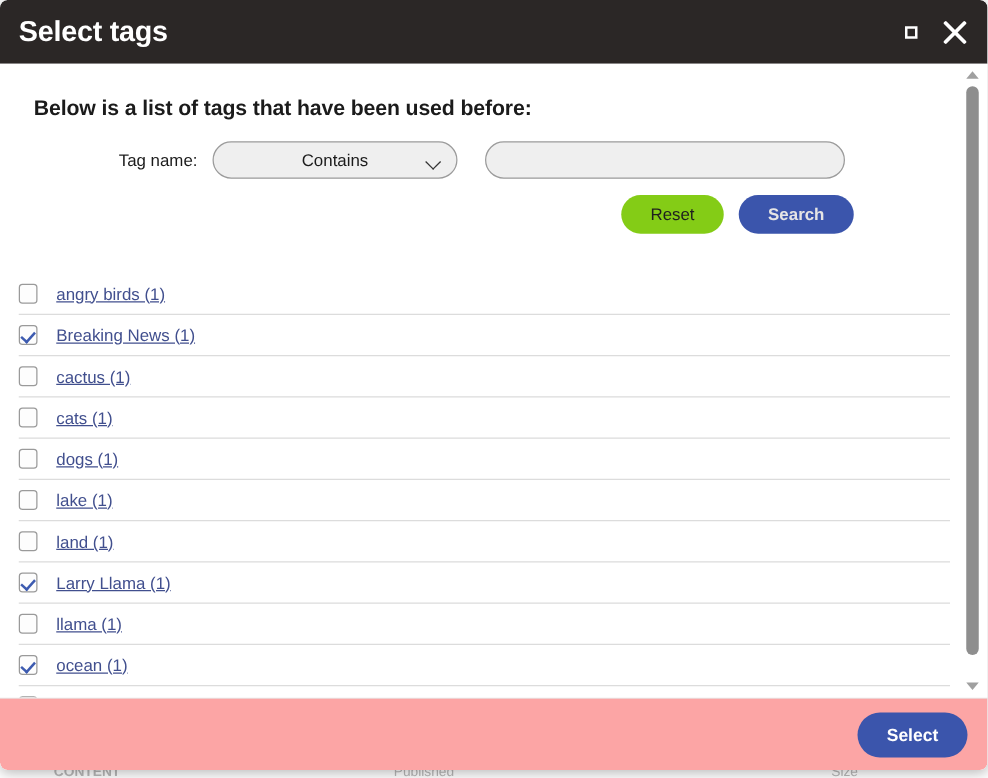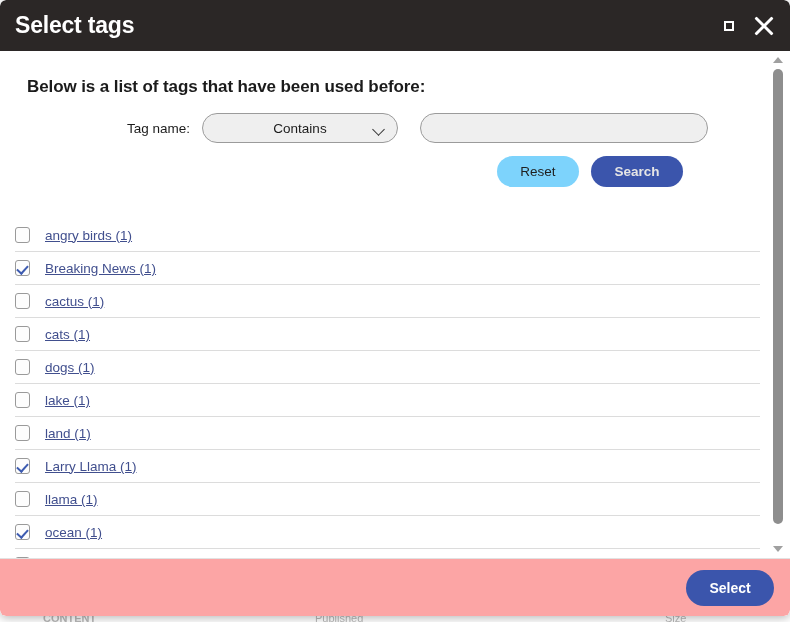--- a/index.html
+++ b/index.html
@@ -142,21 +142,20 @@
 
   
   .search-form {
     margin-top: 16px;
     position: relative;
     height: 84px;
   }
   .form-row {
     display: flex;
     align-items: center;
-    padding-left: 32px;
   }
   .field-label {
     width: 170px;
     text-align: right;
     padding-right: 12px;
     font-size: 13.5px;
     color: #1b1b1b;
     box-sizing: border-box;
   }
   .select-operator {
@@ -210,21 +209,21 @@
   .btn {
     border: none;
     border-radius: 16px;
     font-family: "Liberation Sans", sans-serif;
     font-size: 13.5px;
     height: 31px;
     cursor: pointer;
     padding: 0 20px;
   }
   .btn-reset {
-    background: #7dd3fc;
+    background: #84cc16;
     color: #1f1f1f;
     min-width: 82px;
   }
   .btn-primary {
     background: #3b55ac;
     color: #e5e5e5;
     min-width: 92px;
     font-weight: bold;
   }
 

